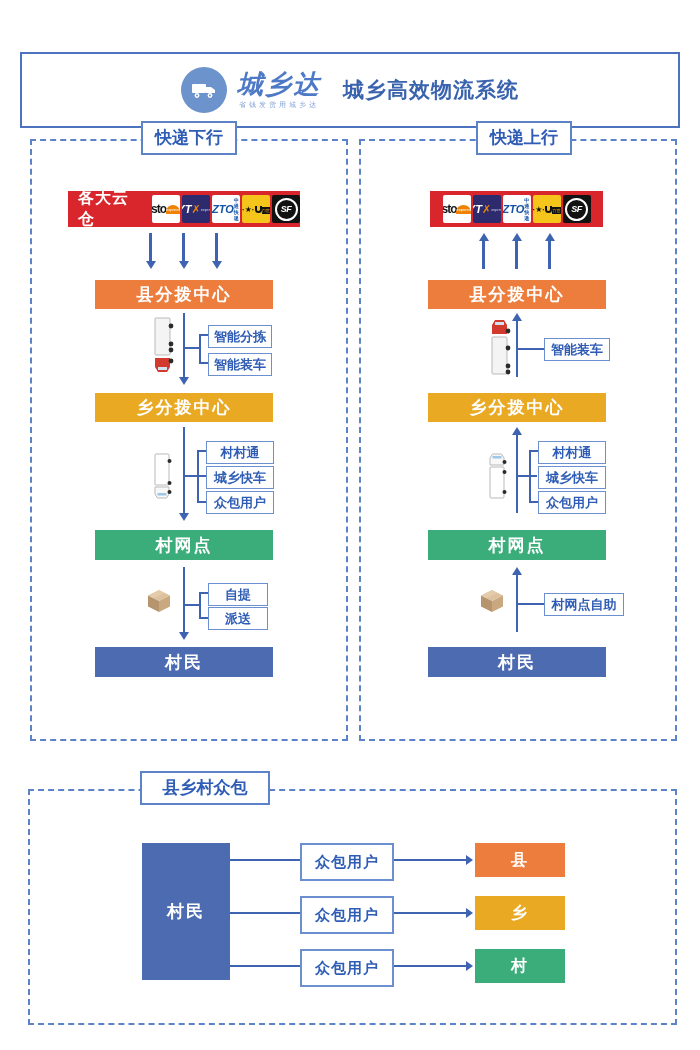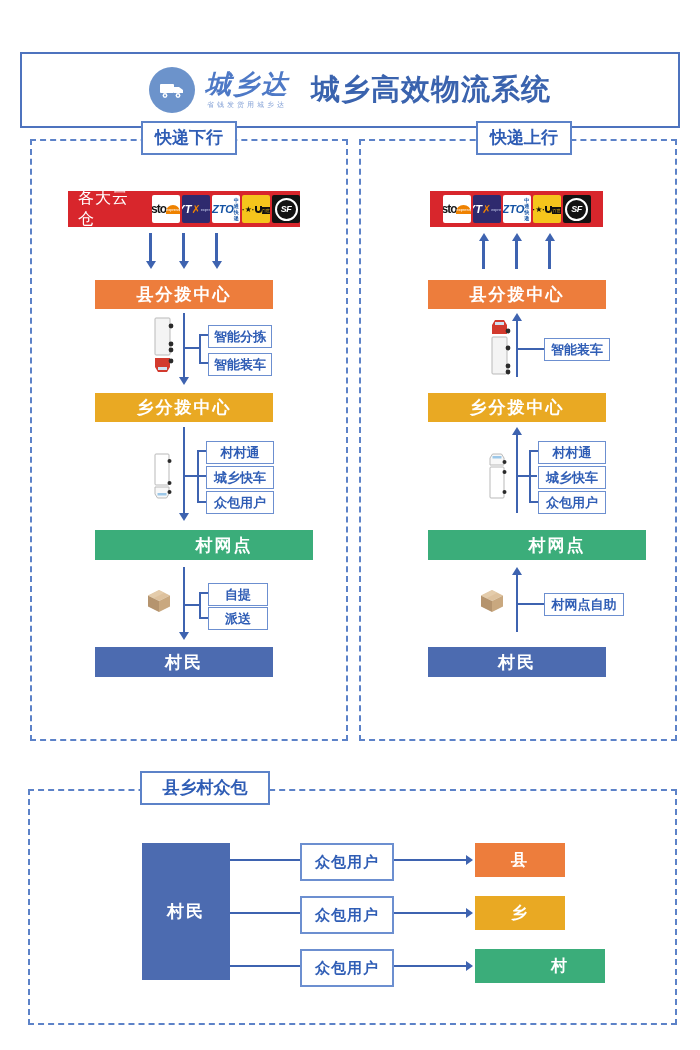--- a/index.html
+++ b/index.html
@@ -8,34 +8,34 @@
   .abs{position:absolute;}
 
   
   .header{left:20px;top:12px;width:656px;height:72px;border:2px solid #4E73BE;background:#fff;
           display:flex;align-items:center;justify-content:center;margin-top:40px;}
   .logo-circle{width:46px;height:46px;border-radius:50%;background:#6C93CB;
                display:flex;align-items:center;justify-content:center;flex:0 0 auto;}
   .brand{display:flex;flex-direction:column;align-items:center;margin-left:10px;}
   .brand-name{font-size:26px;font-weight:800;font-style:italic;color:#4E79C6;line-height:26px;letter-spacing:2px;}
   .brand-tagline{font-size:7px;color:#8AA6D8;letter-spacing:3px;margin-top:3px;}
-  .page-title{font-size:29px;font-weight:800;color:#3A63AE;margin-left:22px;letter-spacing:1px;}
+  .page-title{font-size:21px;font-weight:800;color:#3A63AE;margin-left:22px;letter-spacing:1px;}
 
   
   .panel{border:2px dashed #5C82C8;background:#fff;}
   .plabel{background:#fff;border:2px solid #5C82C8;color:#2F5DB5;font-weight:800;font-size:17px;
           text-align:center;line-height:30px;height:30px;z-index:3;}
 
   
   .banner{background:#D8262C;display:flex;align-items:center;}
-  .banner-text{color:#fff;font-weight:400;font-size:16px;letter-spacing:1px;margin:0 7px 0 10px;}
+  .banner-text{color:#fff;font-weight:700;font-size:16px;letter-spacing:1px;margin:0 7px 0 10px;}
   .logos{display:flex;gap:2px;}
   .node{color:#fff;font-weight:800;font-size:17px;letter-spacing:2px;display:flex;
         align-items:center;justify-content:center;}
-  .orange{background:#ED7D3C;text-align:right;} .amber{background:#E9A923;} .green{background:#3BAD7A;padding-left:40px;} .dblue{background:#4C6BB0;}
+  .orange{background:#ED7D3C;text-align:right;} .amber{background:#E9A923;} .green{background:#3BAD7A;} .dblue{background:#4C6BB0;}
   .tag{background:#fff;border:1px solid #6C8FD0;color:#2F5DB5;font-size:13px;font-weight:600;
        display:flex;align-items:center;justify-content:center;z-index:2;}
   .tag-big{background:#fff;border:2px solid #6C8FD0;color:#2F5DB5;font-size:15px;font-weight:800;
        display:flex;align-items:center;justify-content:center;z-index:2;letter-spacing:1px;}
 
   
   .hline{height:2px;background:#3E63B0;}
   .vline{width:2px;background:#3E63B0;}
   .varrow{width:2px;background:#3E63B0;}
   .varrow.thick{width:3px;}

